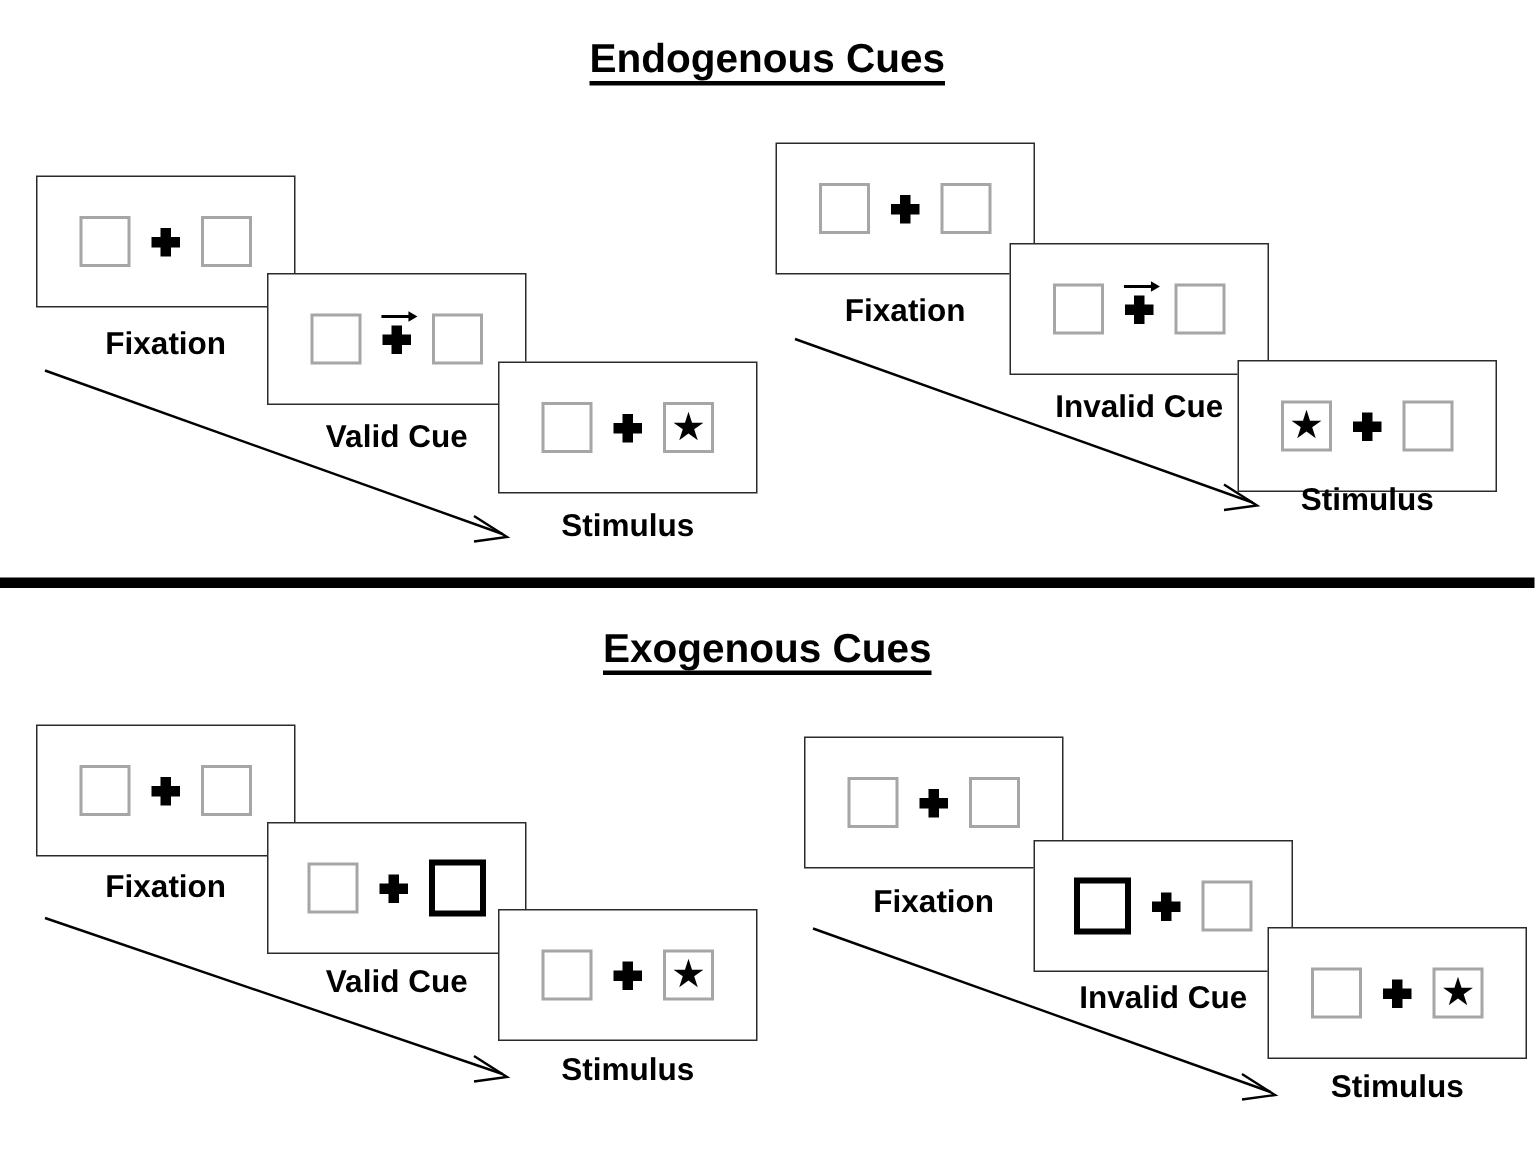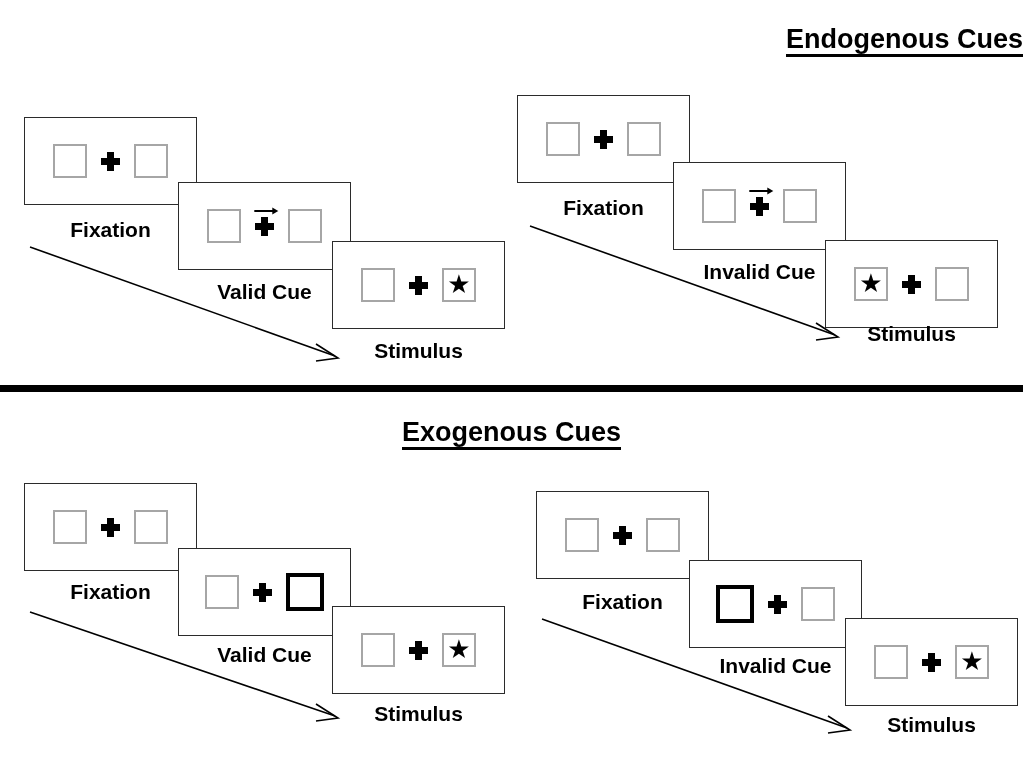--- a/index.html
+++ b/index.html
@@ -148,21 +148,21 @@
 
   
   .time-arrow {
     position: absolute;
     pointer-events: none;
   }
 </style>
 </head>
 <body>
 
-<div class="section-title" style="top:24px;text-align:right;">
+<div class="section-title" style="top:24px;">
   <span class="title-text">Endogenous Cues</span>
 </div>
 
 <div class="frame" style="left:24px; top:117px; width:173px; height:88px;">
   <div class="frame-inner">
     <div class="box"></div>
     <div class="center-stack">
       <div class="plus"></div>
     </div>
     <div class="box"></div>

